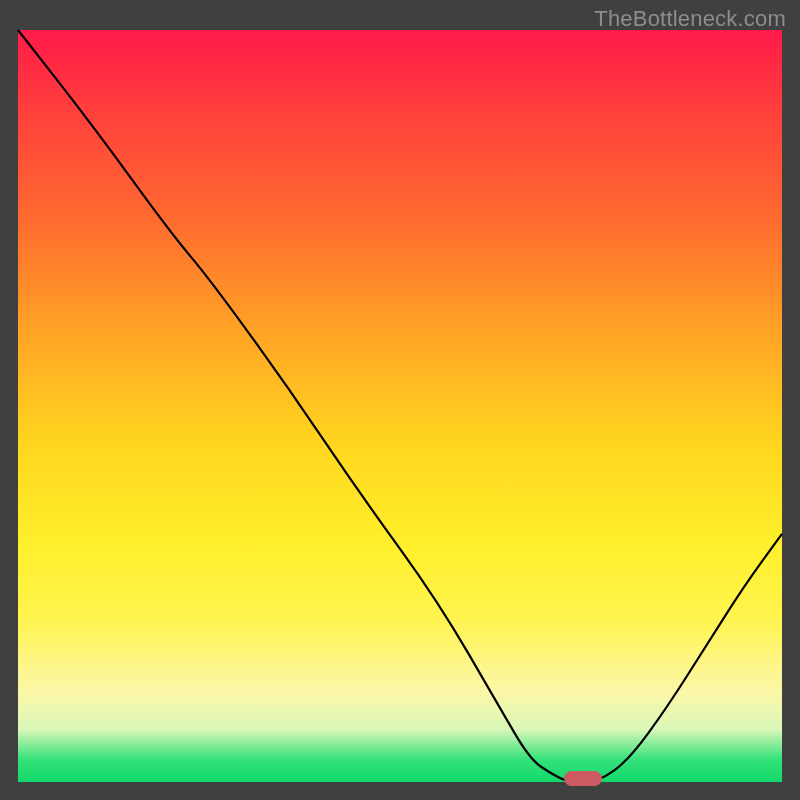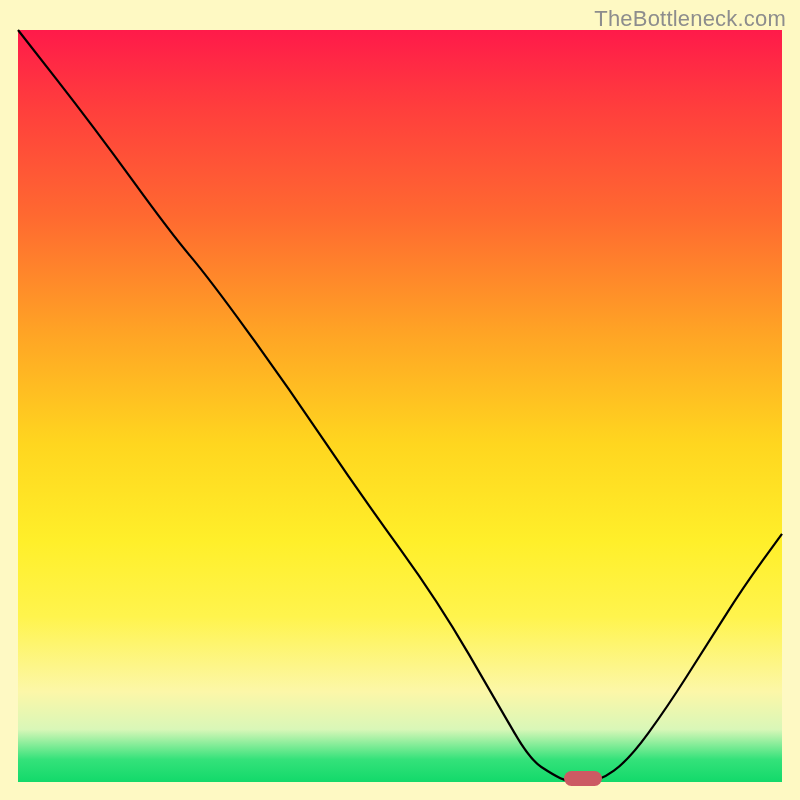--- a/index.html
+++ b/index.html
@@ -8,21 +8,21 @@
     width: 800px;
     height: 800px;
     background: #000;
     overflow: hidden;
     font-family: Arial, Helvetica, sans-serif;
   }
   .frame {
     position: relative;
     width: 800px;
     height: 800px;
-    background: #fef9c3;
+    background: #404040;
   }
   .plot-area {
     position: absolute;
     left: 18px;
     top: 30px;
     width: 764px;
     height: 752px;
     background: linear-gradient(to bottom,
       #ff1a4a 0%,
       #ff3d3d 10%,

